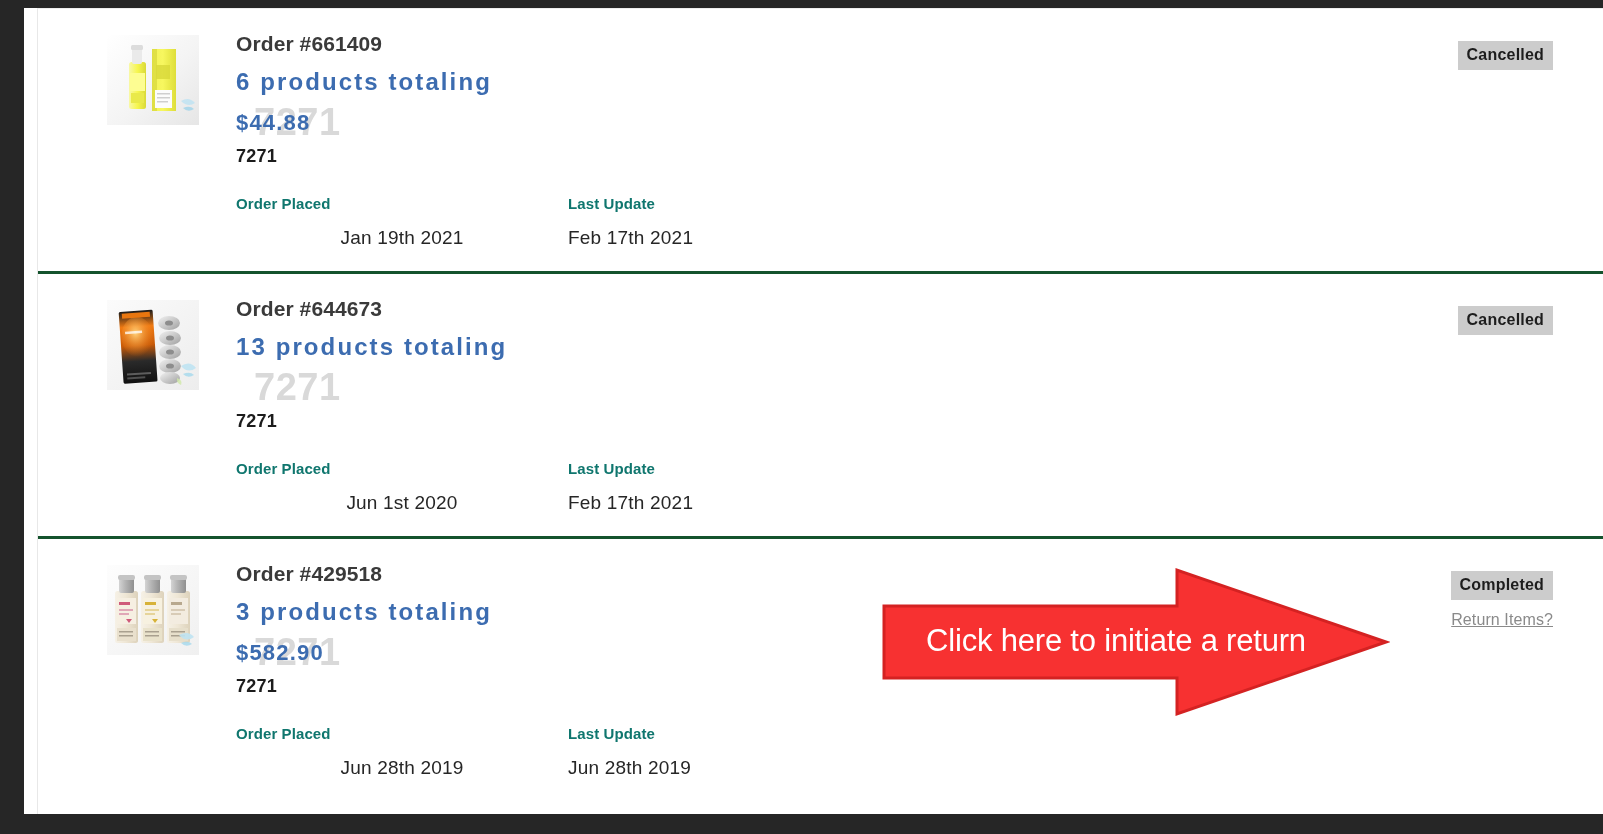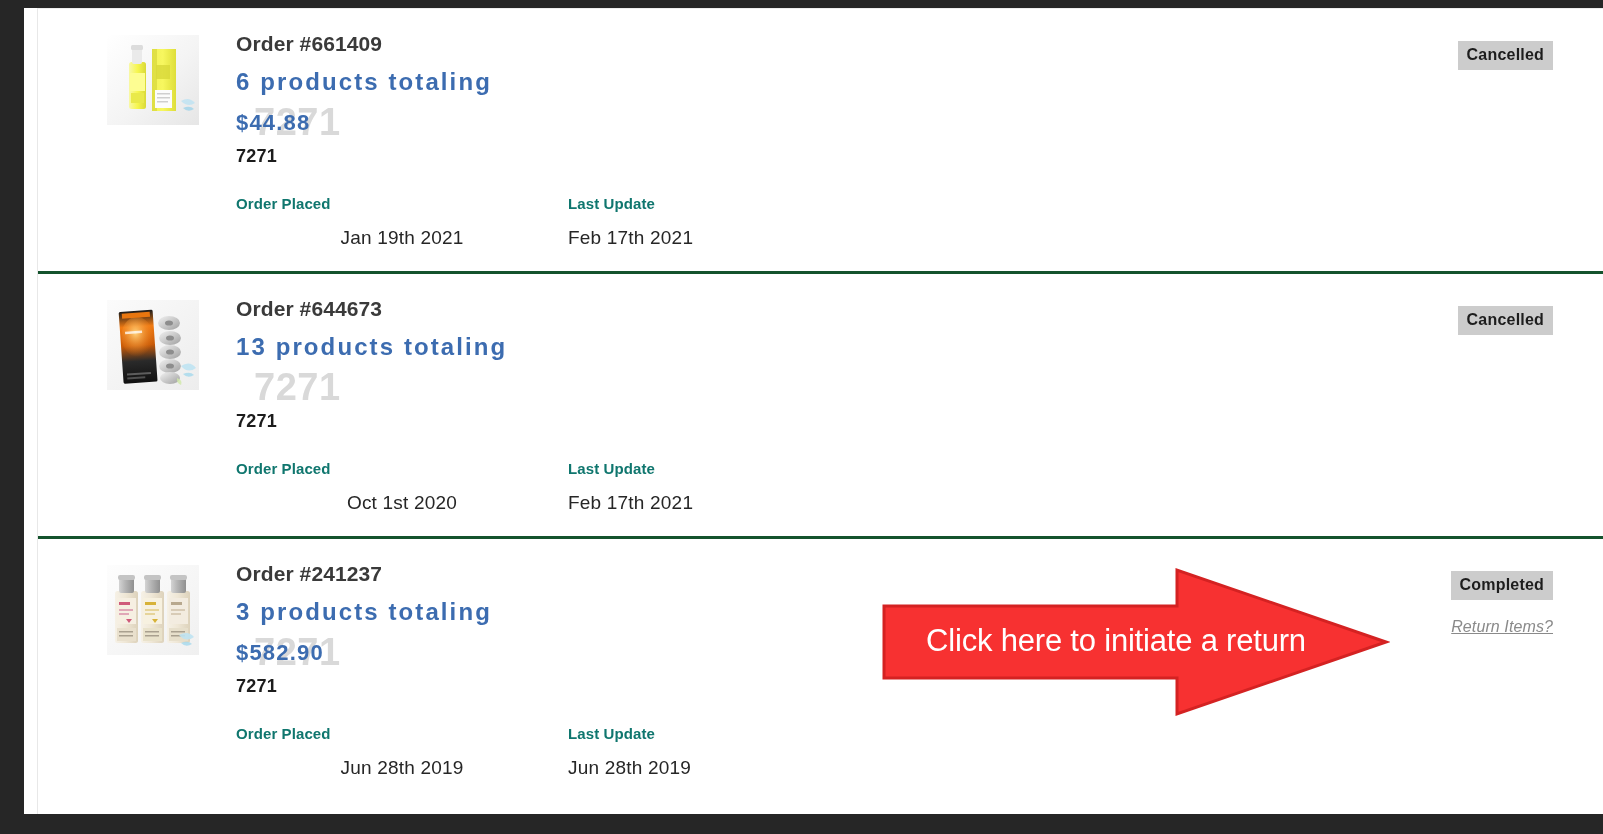--- a/index.html
+++ b/index.html
@@ -181,23 +181,22 @@
     background: #cccccc;
     color: #1d1d1d;
     font-size: 16px;
     font-weight: bold;
     letter-spacing: 0.2px;
     padding: 5px 9px 6px 9px;
     line-height: 18px;
   }
   .return-link {
     display: block;
-    margin-top: 17px;
+    margin-top: 10px;
     font-size: 16px;
-    font-style: italic;
     color: #8a8a8a;
     text-decoration: underline;
     line-height: 20px;
     letter-spacing: 0.1px;
     cursor: pointer;
   }
 
   
   #callout {
     position: absolute;
@@ -361,21 +360,21 @@
               <div class="products-line">13 products totaling</div>
               <div class="price-wrap">
                 <div class="watermark">7271</div>
               </div>
               <div class="order-code">7271</div>
             </div>
 
             <div class="dates">
               <div class="date-col placed">
                 <div class="date-label">Order Placed</div>
-                <div class="date-value">Oct 1st 2020</div>
+                <div class="date-value">Jun 1st 2020</div>
               </div><div class="date-col">
                 <div class="date-label">Last Update</div>
                 <div class="date-value">Feb 17th 2021</div>
               </div>
             </div>
 
             <div class="status-area">
               <span class="badge">Cancelled</span>
             </div>
           </div>
@@ -443,21 +442,21 @@
                   <rect x="64" y="66" width="14" height="1.5" fill="#a9a08f"></rect>
                   <rect x="64" y="70" width="14" height="1.5" fill="#a9a08f"></rect>
                 </g>
 
                 <path d="M72 70 q9 -5 15 2 q-8 6 -15 -2Z" fill="#bfe3f2" opacity="0.9"></path>
                 <path d="M74 78 q7 -3 11 1 q-6 4 -11 -1Z" fill="#a8d9ec" opacity="0.85"></path>
               </svg>
             </div>
 
             <div class="order-main">
-              <div class="order-title">Order #241237</div>
+              <div class="order-title">Order #429518</div>
               <div class="products-line">3 products totaling</div>
               <div class="price-wrap">
                 <div class="watermark">7271</div>
                 <div class="price">$582.90</div>
               </div>
               <div class="order-code">7271</div>
             </div>
 
             <div class="dates">
               <div class="date-col placed">

